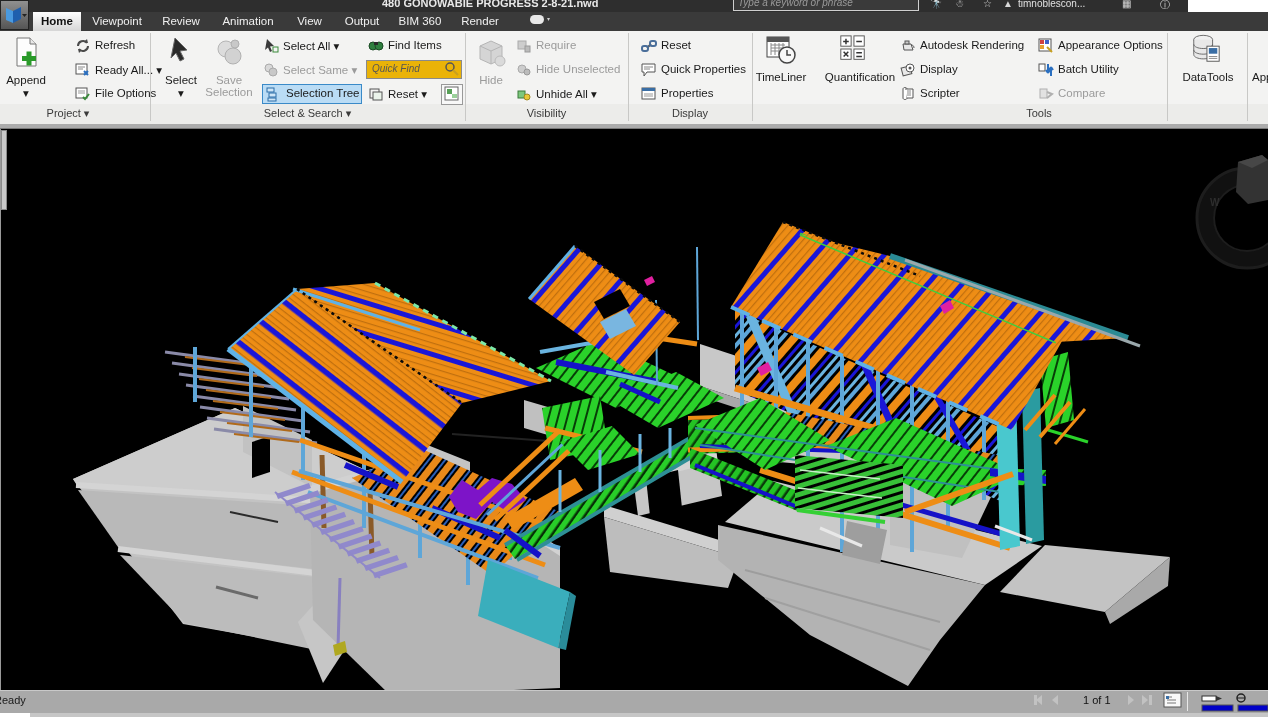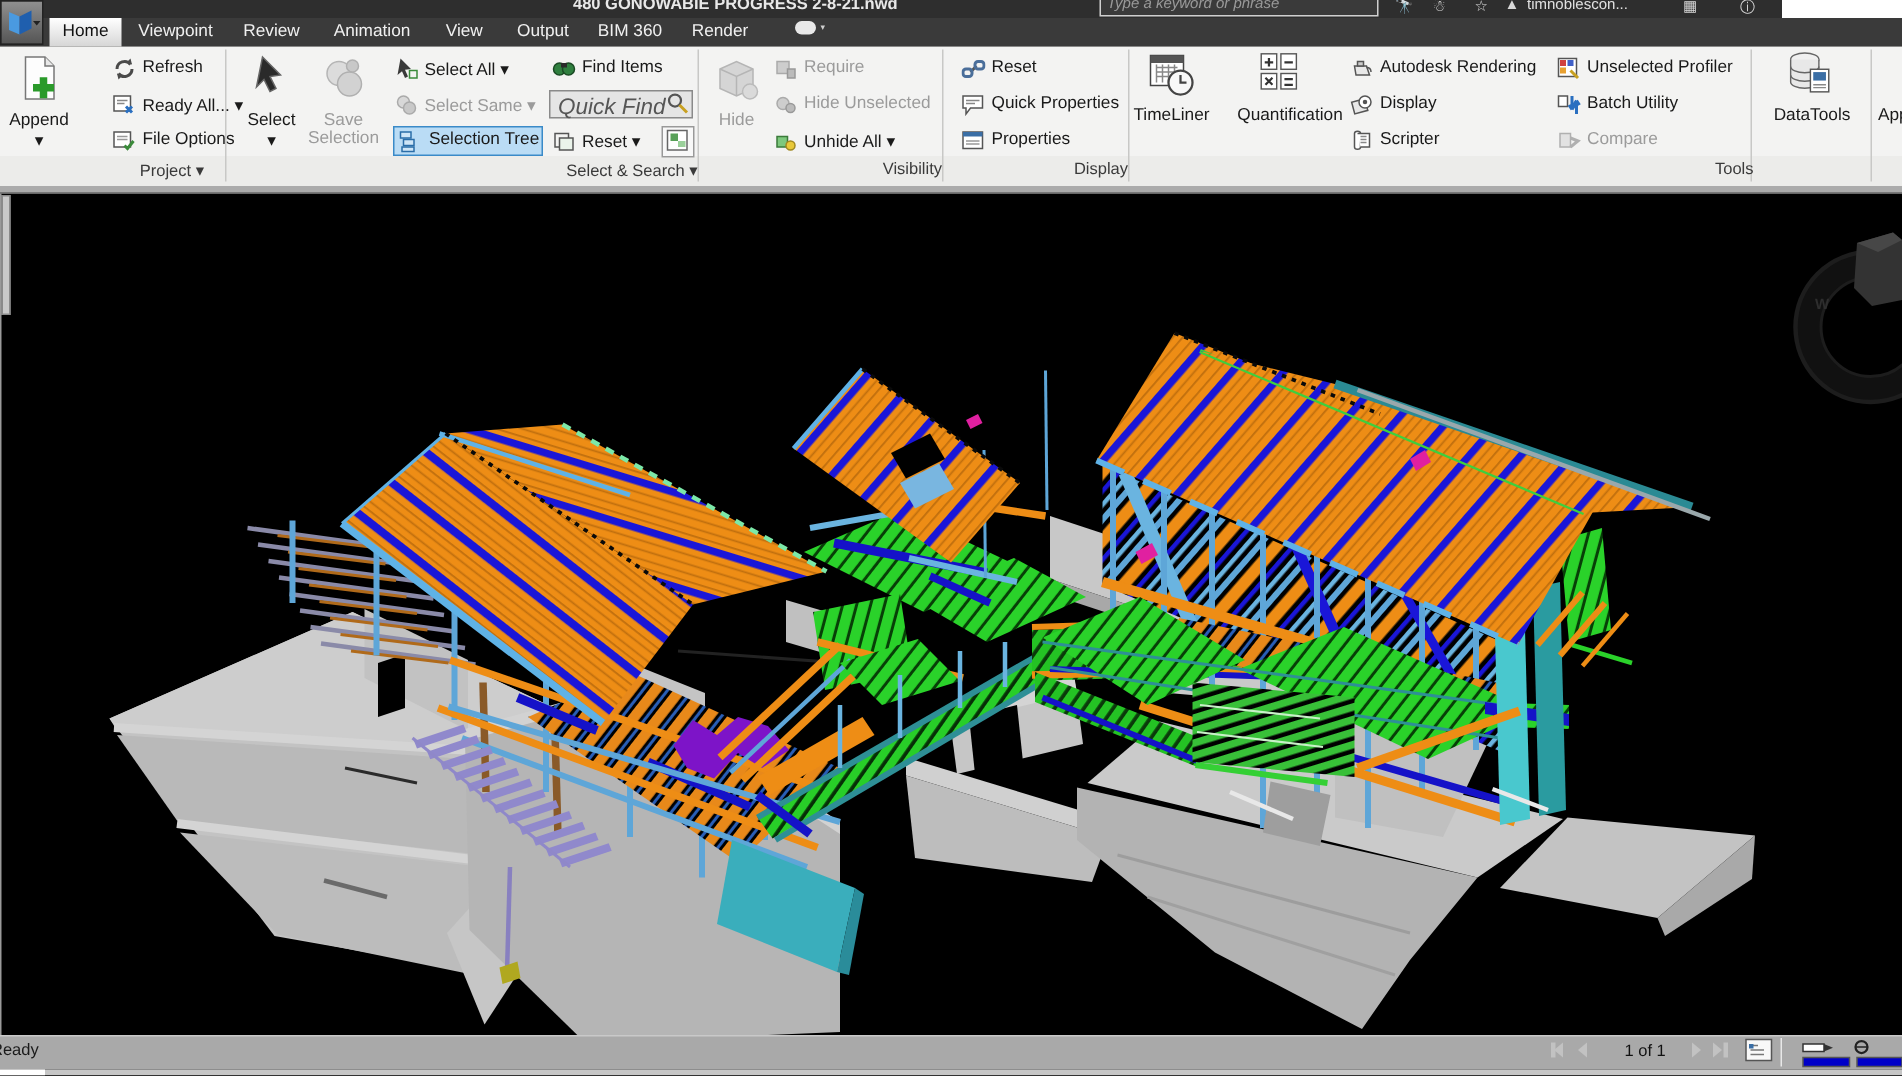--- a/index.html
+++ b/index.html
@@ -4,25 +4,25 @@
 *{margin:0;padding:0;box-sizing:border-box}
 body{width:1268px;height:717px;overflow:hidden;font-family:"Liberation Sans",sans-serif;background:#000;position:relative}
 .titlebar{position:absolute;left:0;top:0;width:1188px;height:12px;background:#2e2e2e}
 .titlewhite{position:absolute;left:1188px;top:0;width:80px;height:12px;background:#ffffff}
 .title-txt{position:absolute;left:382px;top:-3px;color:#e8e8e8;font-size:11px;font-weight:bold}
 .searchbox{position:absolute;left:733px;top:-4px;width:186px;height:15px;background:#3a3a3a;border:1px solid #cfcfcf;color:#9a9a9a;font-style:italic;font-size:10px;padding-left:4px}
 .tb-ico{position:absolute;top:-2px;color:#d8d8d8;font-size:10px}
 .tabbar{position:absolute;left:0;top:12px;width:1268px;height:19px;background:#3a3a3a}
 .appbtn{position:absolute;left:0;top:0;width:29px;height:30px;background:linear-gradient(#909090,#555);border:1px solid #222;z-index:5}
 .tab{position:absolute;top:12px;height:19px;color:#f0f0f0;font-size:11.5px;line-height:19px;text-align:center}
-.tab.active{background:linear-gradient(#ffffff,#d6d6d6);color:#111;}
+.tab.active{background:linear-gradient(#ffffff,#d6d6d6);color:#111;font-weight:bold;}
 .ribbon{position:absolute;left:0;top:31px;width:1268px;height:73px;background:#f3f3f2}
 .rlabels{position:absolute;left:0;top:104px;width:1268px;height:20px;background:#ececea}
 .rstrip{position:absolute;left:0;top:124px;width:1268px;height:5px;background:#ababab;border-bottom:1px solid #787878;z-index:3}
-.rlabel{position:absolute;top:107px;font-size:11px;color:#3a3a3a;text-align:right}
+.rlabel{position:absolute;top:107px;font-size:11px;color:#3a3a3a;text-align:center}
 .rsep{position:absolute;top:33px;height:88px;width:1px;background:#c8c8c6}
 .vp-tab{position:absolute;left:1px;top:130px;width:6px;height:80px;background:#c9c9c9;border:1px solid #8a8a8a}
 .vp-edge{position:absolute;left:0;top:129px;width:1px;height:561px;background:#9a9a9a}
 .statusbar{position:absolute;left:0;top:690px;width:1268px;height:23px;background:#a9a9a9;border-top:1px solid #c9c9c9}
 .statusbot{position:absolute;left:0;top:713px;width:1268px;height:4px;background:#c6c6c6}
 .ready{position:absolute;left:-6px;top:694px;font-size:11px;color:#1a1a1a}
 .smallitem{position:absolute;font-size:11.5px;color:#1a1a1a;white-space:nowrap}
 .smallitem.dis{color:#9b9b9b}
 .biglabel{position:absolute;font-size:11.5px;color:#1a1a1a;text-align:center;white-space:nowrap}
 .biglabel.dis{color:#9b9b9b}
@@ -122,21 +122,21 @@
     <rect x="3" y="7" width="7" height="4" fill="#cfe6f7" stroke="#2a6da8"></rect>
     <rect x="2" y="12" width="8" height="3" fill="#cfe6f7" stroke="#2a6da8"></rect>
   </svg>
 <div class="smallitem" style="left:286px;top:87px">Selection Tree</div>
 <svg style="position:absolute;left:368px;top:38px" width="16" height="16" viewBox="0 0 16 16">
     <circle cx="5" cy="8" r="4" fill="#2f7f3f" stroke="#1a4a24"></circle>
     <circle cx="11" cy="8" r="4" fill="#2f7f3f" stroke="#1a4a24"></circle>
     <rect x="6" y="4" width="4" height="3" fill="#2a2a2a"></rect>
   </svg>
 <div class="smallitem" style="left:388px;top:39px">Find Items</div>
-<div style="position:absolute;left:366px;top:60px;width:96px;height:19px;background:#e5e5e5;border:1px solid #8a8a8a;font-size:15px;font-style:italic;color:#555;padding:2px 0 0 5px">Quick Find</div>
+<div style="position:absolute;left:366px;top:60px;width:96px;height:19px;background:#eab308;border:1px solid #8a8a8a;font-size:10px;font-style:italic;color:#555;padding:2px 0 0 5px">Quick Find</div>
 <svg style="position:absolute;left:444px;top:61px" width="16" height="16" viewBox="0 0 16 16">
     <circle cx="6" cy="6" r="4" fill="none" stroke="#555" stroke-width="1.5"></circle>
     <path d="M9 9l5 5" stroke="#c8a020" stroke-width="2"></path>
   </svg>
 <svg style="position:absolute;left:368px;top:86px" width="16" height="16" viewBox="0 0 16 16">
     <rect x="2" y="3" width="9" height="9" fill="none" stroke="#555"></rect>
     <rect x="5" y="6" width="9" height="8" fill="#eaf3ea" stroke="#555"></rect>
   </svg>
 <div class="smallitem" style="left:388px;top:87px">Reset ▾</div>
 <div style="position:absolute;left:441px;top:84px;width:22px;height:21px;background:#f8f8f8;border:1px solid #999"></div>
@@ -221,21 +221,21 @@
     <path d="M7 5h4M7 7h4M7 9h4" stroke="#888"></path>
   </svg>
 <div class="smallitem" style="left:920px;top:87px">Scripter</div>
 <svg style="position:absolute;left:1038px;top:38px" width="16" height="16" viewBox="0 0 16 16">
     <rect x="1" y="1" width="12" height="12" fill="#fff" stroke="#555"></rect>
     <rect x="2" y="2" width="4" height="4" fill="#d04040"></rect>
     <rect x="7" y="2" width="4" height="4" fill="#4060c8"></rect>
     <rect x="2" y="7" width="4" height="4" fill="#e8a030"></rect>
     <path d="M9 9l5 5" stroke="#c8a020" stroke-width="2"></path>
   </svg>
-<div class="smallitem" style="left:1058px;top:39px">Unselected Profiler</div>
+<div class="smallitem" style="left:1058px;top:39px">Appearance Options</div>
 <svg style="position:absolute;left:1038px;top:62px" width="16" height="16" viewBox="0 0 16 16">
     <rect x="1" y="2" width="6" height="7" fill="#fff" stroke="#555"></rect>
     <path d="M10 2v9m0 0l-2-3m2 3l2-3" stroke="#2a6fc0" stroke-width="2" fill="none"></path>
     <path d="M13 14V5m0 0l-2 3m2-3l2 3" stroke="#2a6fc0" stroke-width="2" fill="none"></path>
   </svg>
 <div class="smallitem" style="left:1058px;top:63px">Batch Utility</div>
 <svg style="position:absolute;left:1038px;top:86px" width="16" height="16" viewBox="0 0 16 16">
     <rect x="2" y="3" width="7" height="9" fill="#e2e2e2" stroke="#b0b0b0"></rect>
     <path d="M9 6l5 2-5 4" fill="none" stroke="#b0b0b0" stroke-width="2"></path>
   </svg>

